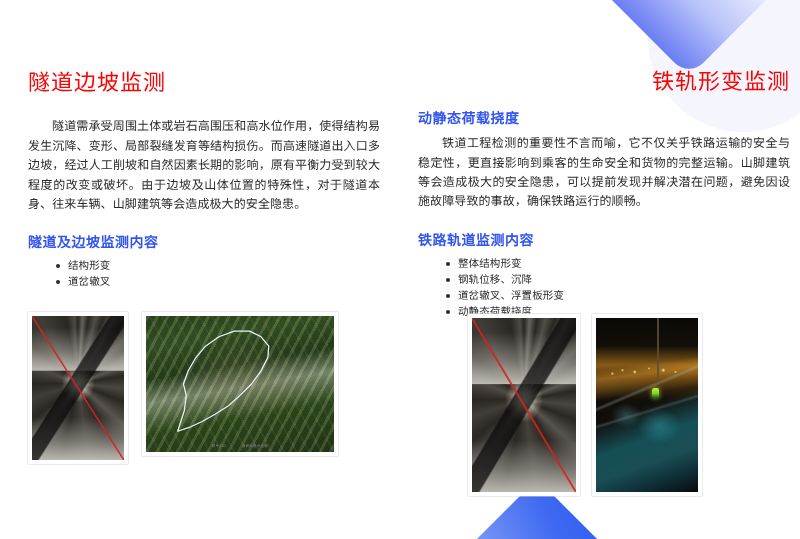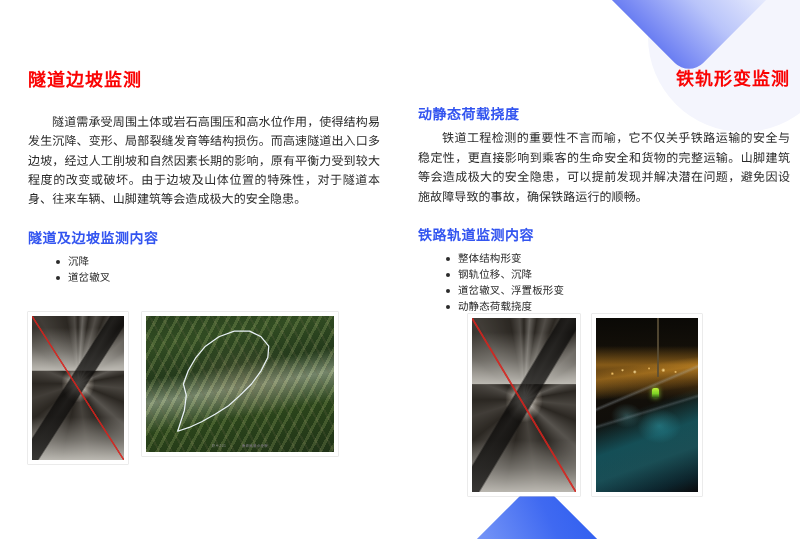--- a/index.html
+++ b/index.html
@@ -63,22 +63,22 @@
 
   
   .column {
     position: absolute;
     top: 0;
   }
   .col-left  { left: 28px;  width: 352px; }
   .col-right { left: 418px; width: 372px; }
 
   .main-title {
-    font-size: 18px;
-    font-weight: bold;
+    font-size: 22px;
+    font-weight: normal;
     color: #fa0404;
     letter-spacing: 1px;
     line-height: 1.15;
     white-space: nowrap;
   }
   .col-left  .main-title { margin-top: 70px; }
   .col-right .main-title { margin-top: 69px; text-align: right; }
 
   .sub-title {
     font-size: 14px;
@@ -298,21 +298,21 @@
 
     <div class="gap-a"></div>
 
     <p class="body-text">隧道需承受周围土体或岩石高围压和高水位作用，使得结构易发生沉降、变形、局部裂缝发育等结构损伤。而高速隧道出入口多边坡，经过人工削坡和自然因素长期的影响，原有平衡力受到较大程度的改变或破坏。由于边坡及山体位置的特殊性，对于隧道本身、往来车辆、山脚建筑等会造成极大的安全隐患。</p>
 
     <div class="gap-b"></div>
 
     <h2 class="sub-title">隧道及边坡监测内容</h2>
 
     <ul class="bullets">
-      <li>沉降</li>
+      <li>结构形变</li>
       <li>道岔辙叉</li>
     </ul>
   </div>
 
   <div class="photo-row photo-row-left">
 
     <div class="photo" style="width:100px;height:152px;">
       <div class="photo-inner art-tunnel"></div>
     </div>
 

